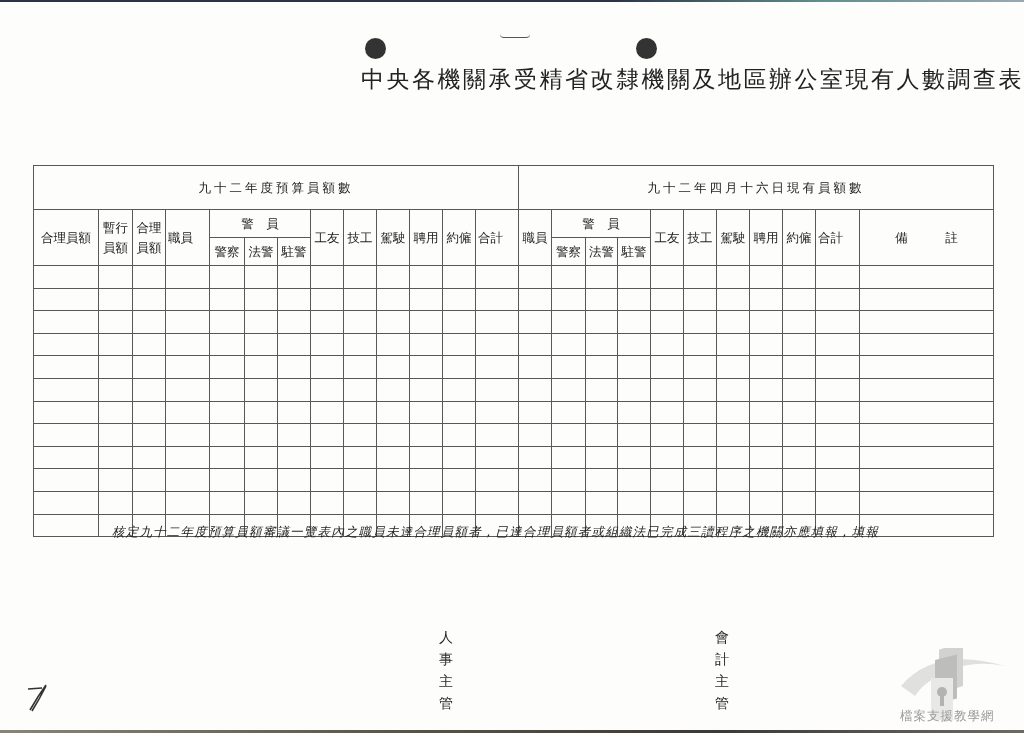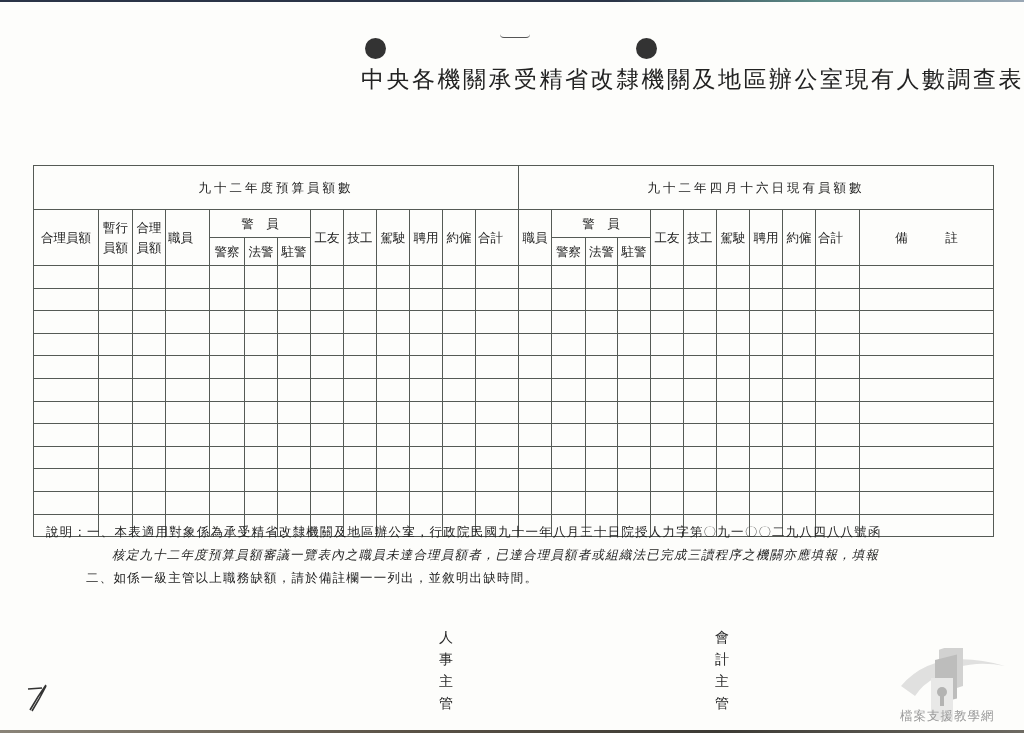--- a/index.html
+++ b/index.html
@@ -416,27 +416,21 @@
         <td></td>
         <td></td>
         <td></td>
         <td></td>
         <td></td>
       </tr>
     </tbody>
 </table>
 
 <div class="notes">
-  <div class="line">
-    <span>說明：</span><span>一、</span><span>本表適用對象係為承受精省改隸機關及地區辦公室，行政院民國九十一年八月三十日院授人力字第〇九一〇〇二九八四八八號函</span>
-  </div>
   <div class="line indent1">核定九十二年度預算員額審議一覽表內之職員未達合理員額者，已達合理員額者或組織法已完成三讀程序之機關亦應填報，填報</div>
-  <div class="line indent2">
-    <span>二、</span><span>如係一級主管以上職務缺額，請於備註欄一一列出，並敘明出缺時間。</span>
-  </div>
 </div>
 
 <div class="sign" style="left:436px">
   <div>人</div>
   <div>事</div>
   <div>主</div>
   <div>管</div>
 </div>
 <div class="sign" style="left:712px">
   <div>會</div>

